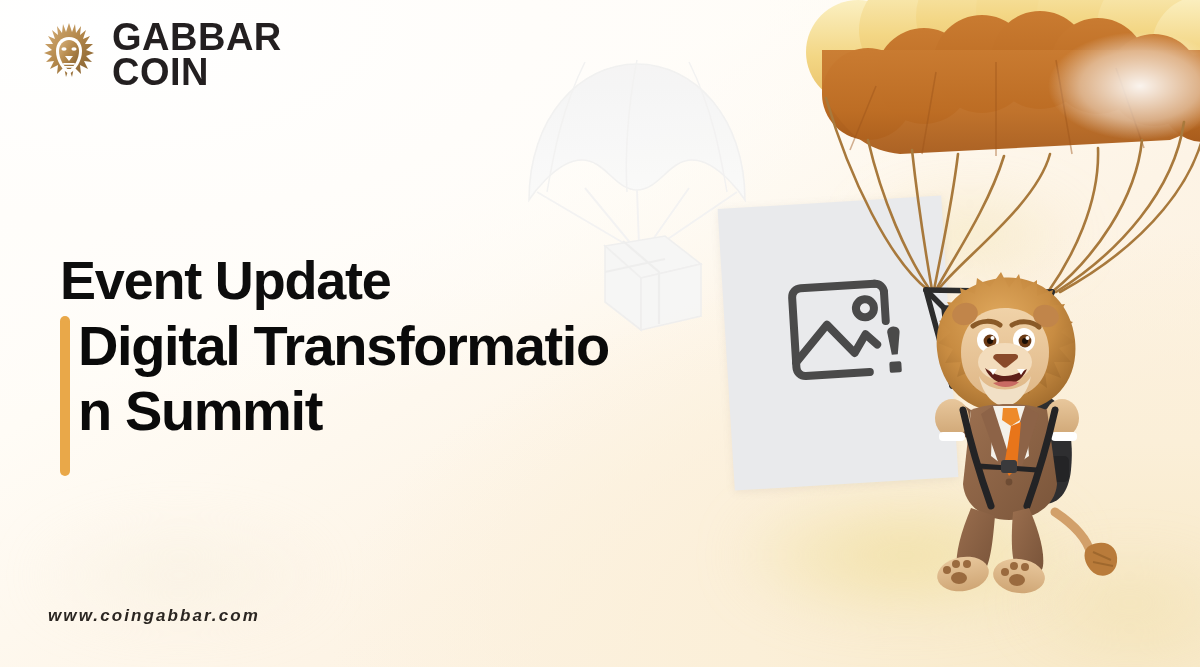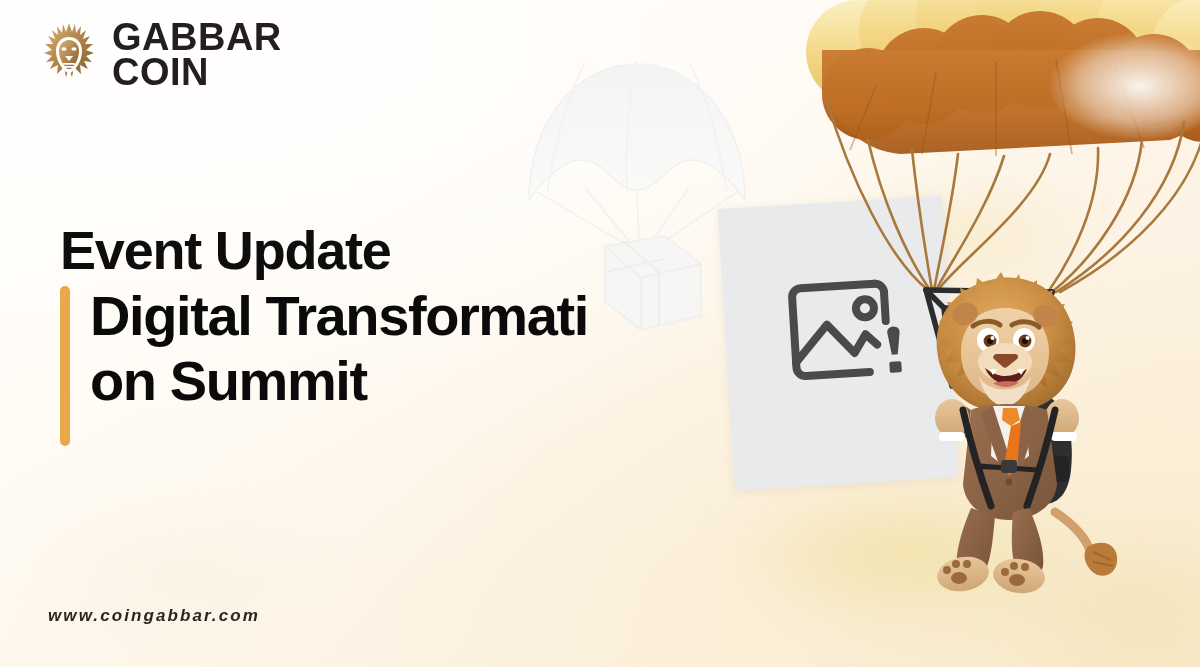--- a/index.html
+++ b/index.html
@@ -51,22 +51,23 @@
     color:#231f20; white-space:nowrap;
   }
 
   
   .headline { position:absolute; left:60px; top:222px; width:560px; }
   .eyebrow {
     font-family:"Liberation Sans", sans-serif;
     font-weight:bold; font-size:54px; line-height:1.04;
     color:#0d0d0d; letter-spacing:-1.2px; white-space:nowrap;
     margin-bottom:6px;
-  }
-  .title-row { position:relative; padding-left:30px; }
+    margin-top:30px;
+  }
+  .title-row { position:relative; padding-left:18px; }
   .accent-bar {
     position:absolute; left:0; top:2px; width:10px; height:160px;
     background:#e9a849; border-radius:6px;
   }
   .title {
     font-family:"Liberation Sans", sans-serif;
     font-weight:bold; font-size:56px; line-height:1.16;
     color:#0a0a0a; letter-spacing:-1.4px;
     word-break:break-all;
   }

